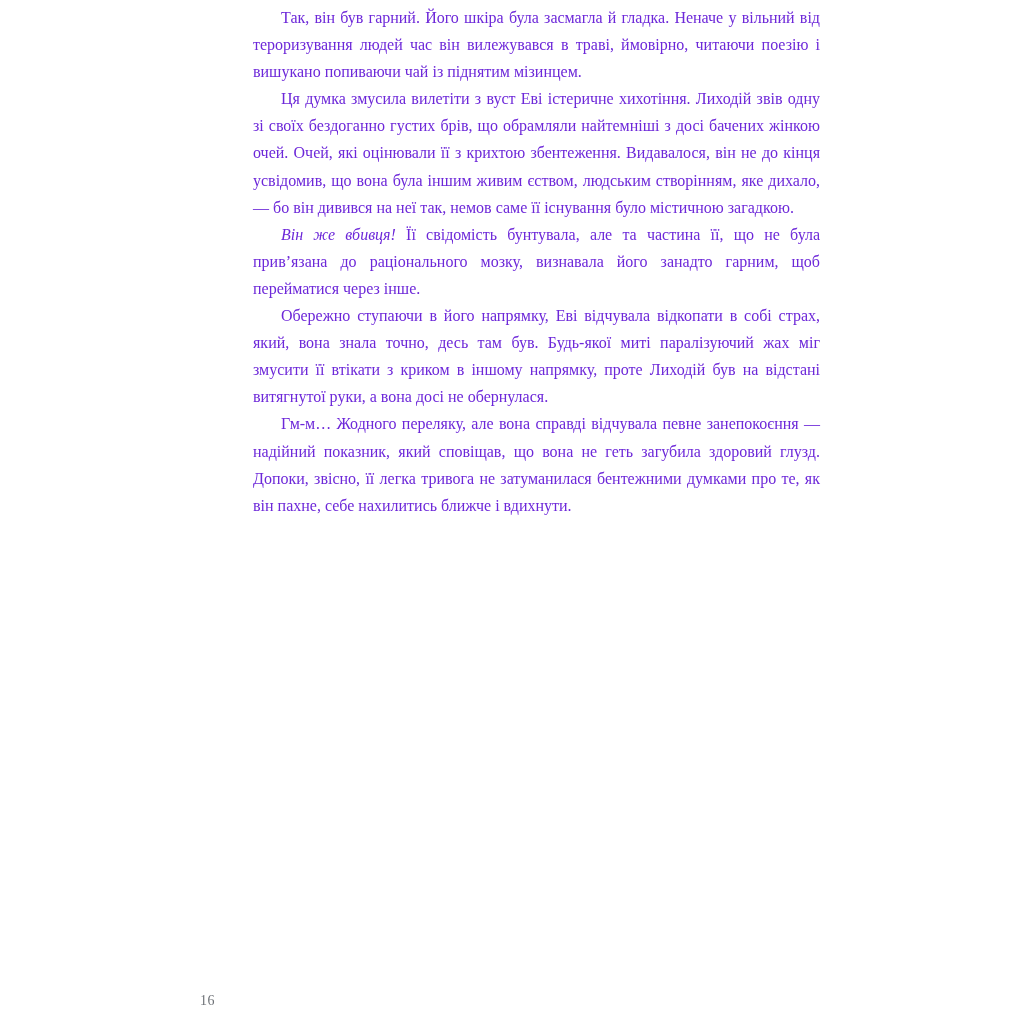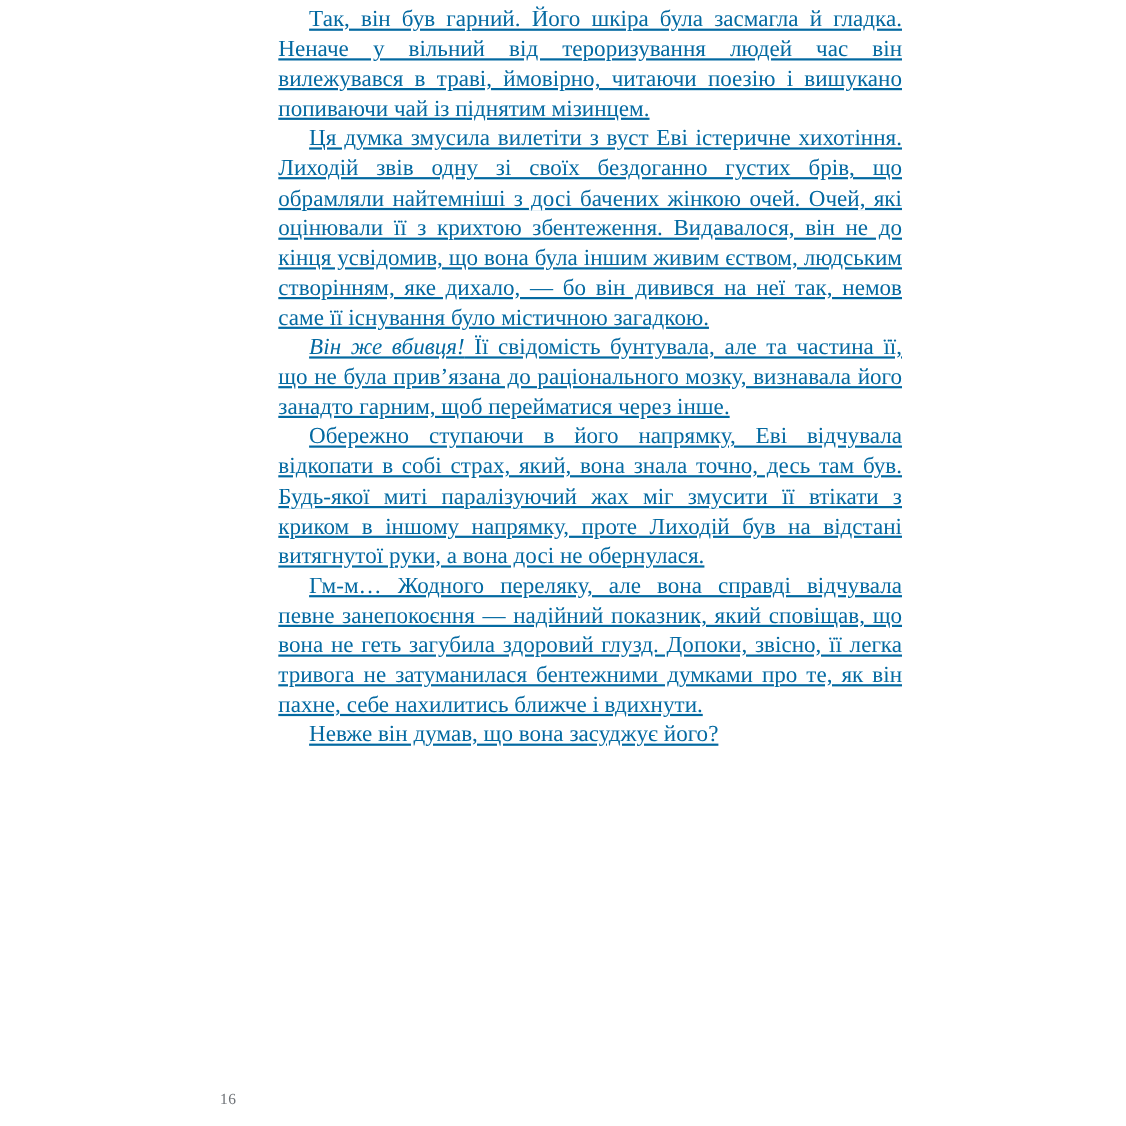--- a/index.html
+++ b/index.html
@@ -23,26 +23,25 @@
     box-sizing: border-box;
   }
 
   .text-block {
     position: absolute;
     left: 253px;
     top: 4px;
     width: 567px;
     text-align: justify;
     text-justify: inter-word;
-    color: #0369a1;
-    font-size: 21px;
+    color: #6d28d9;
+    font-size: 16px;
     line-height: 27.1px;
     -webkit-font-smoothing: antialiased;
     hyphens: manual;
-    text-decoration: underline;
   }
 
   .text-block p {
     margin: 0;
     padding: 0;
     text-indent: 28px;
     text-align: justify;
   }
 
   
@@ -77,19 +76,18 @@
 
 
     <p><span class="italic-phrase">Він же вбивця!</span><span> Її свідомість бунтувала, але та частина її, що не була привʼязана до раціонального мозку, визнавала його занадто гарним, щоб перейматися через інше.</span></p>
 
     <p>Обережно ступаючи в його напрямку, Еві відчувала відкопати в собі страх, який, вона знала точно, десь там був. Будь-якої миті паралізуючий жах міг змусити її втікати з криком в іншому напрямку, проте Лиходій був на відстані витягнутої руки, а вона досі не обернулася.</p>
 
     <p>Гм-м… Жодного переляку, але вона справді відчувала певне занепокоєння — надійний показник, який сповіщав, що вона не геть загубила здоровий глузд. Допоки, звісно, її легка тривога не затуманилася бентежними думками про те, як він пахне, себе нахилитись ближче і вдихнути.</p>
 
 
 
-    <p>Невже він думав, що вона засуджує його?</p>
 
   </div>
 
   <div class="page-number">16</div>
 
 </div>
 
 </body></html>

